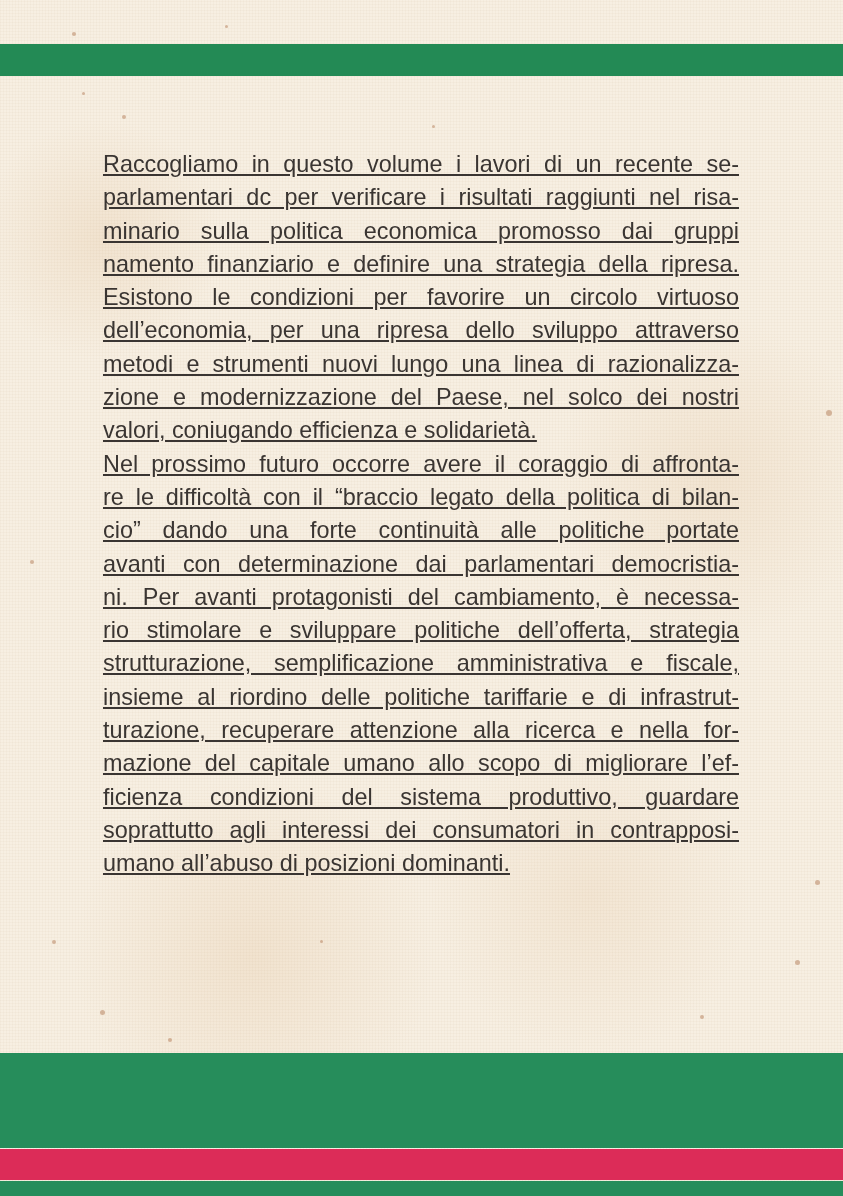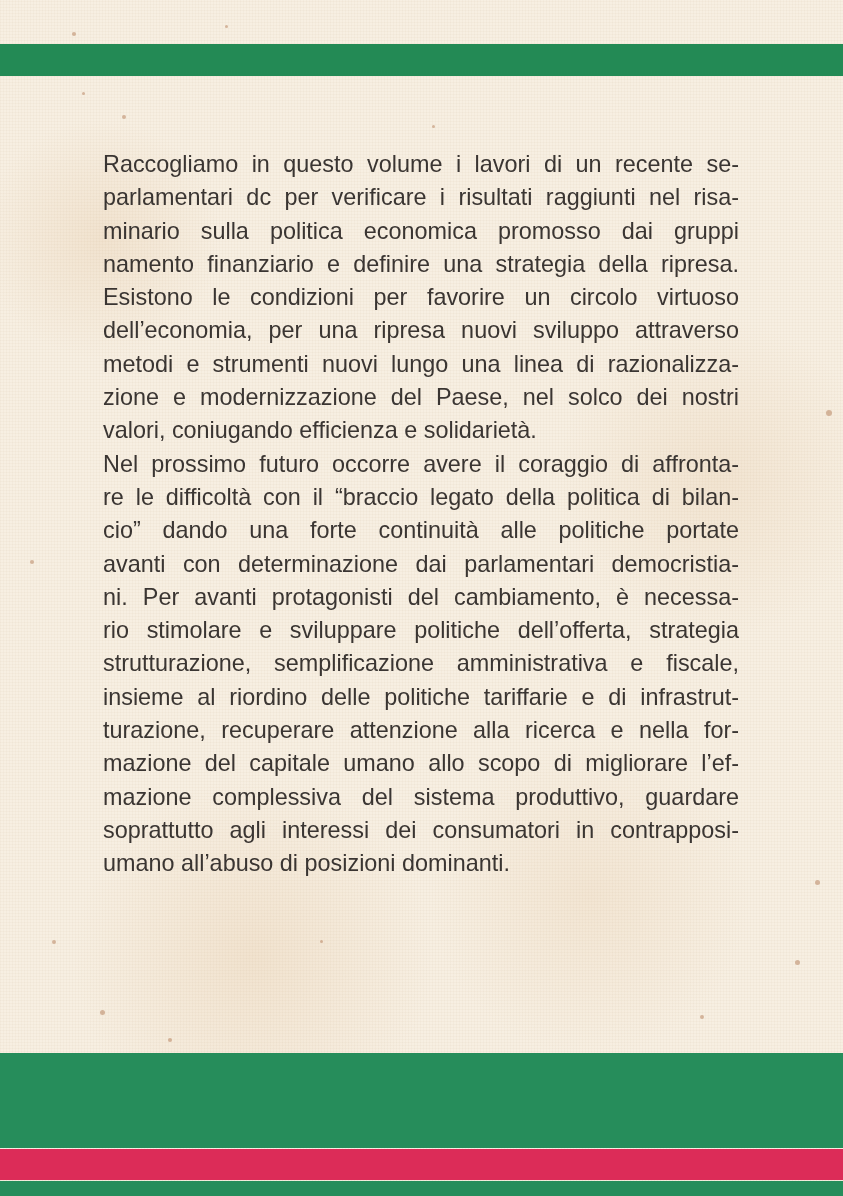--- a/index.html
+++ b/index.html
@@ -53,20 +53,21 @@
       width: 636px;
       color: #3a3532;
       font-size: 23.4px;
       line-height: 33.3px;
     }
     .line {
       display: block;
       white-space: nowrap;
       text-align: justify;
       text-align-last: justify;
+      text-decoration: underline;
     }
     .line.last {
       text-align-last: left;
     }
     .speck {
       position: absolute;
       border-radius: 50%;
       background: rgba(170,110,70,0.45);
     }
   </style>
@@ -75,37 +76,37 @@
 
 <div class="stripe stripe-top-green"></div>
 
 <div class="body-text">
   <div>
     <span class="line">Raccogliamo in questo volume i lavori di un recente se-</span>
     <span class="line">parlamentari dc per verificare i risultati raggiunti nel risa-</span>
     <span class="line">minario sulla politica economica promosso dai gruppi</span>
     <span class="line">namento finanziario e definire una strategia della ripresa.</span>
     <span class="line">Esistono le condizioni per favorire un circolo virtuoso</span>
-    <span class="line">dell’economia, per una ripresa nuovi sviluppo attraverso</span>
+    <span class="line">dell’economia, per una ripresa dello sviluppo attraverso</span>
     <span class="line">metodi e strumenti nuovi lungo una linea di razionalizza-</span>
     <span class="line">zione e modernizzazione del Paese, nel solco dei nostri</span>
     <span class="line last">valori, coniugando efficienza e solidarietà.</span>
   </div>
   <div>
     <span class="line">Nel prossimo futuro occorre avere il coraggio di affronta-</span>
     <span class="line">re le difficoltà con il “braccio legato della politica di bilan-</span>
     <span class="line">cio” dando una forte continuità alle politiche portate</span>
     <span class="line">avanti con determinazione dai parlamentari democristia-</span>
     <span class="line">ni. Per avanti protagonisti del cambiamento, è necessa-</span>
     <span class="line">rio stimolare e sviluppare politiche dell’offerta, strategia</span>
     <span class="line">strutturazione, semplificazione amministrativa e fiscale,</span>
     <span class="line">insieme al riordino delle politiche tariffarie e di infrastrut-</span>
     <span class="line">turazione, recuperare attenzione alla ricerca e nella for-</span>
     <span class="line">mazione del capitale umano allo scopo di migliorare l’ef-</span>
-    <span class="line">mazione complessiva del sistema produttivo, guardare</span>
+    <span class="line">ficienza condizioni del sistema produttivo, guardare</span>
     <span class="line">soprattutto agli interessi dei consumatori in contrapposi-</span>
     <span class="line last">umano all’abuso di posizioni dominanti.</span>
   </div>
 </div>
 
 <div class="speck" style="left:72px;top:32px;width:4px;height:4px;"></div>
 <div class="speck" style="left:225px;top:25px;width:3px;height:3px;"></div>
 <div class="speck" style="left:122px;top:115px;width:4px;height:4px;"></div>
 <div class="speck" style="left:82px;top:92px;width:3px;height:3px;"></div>
 <div class="speck" style="left:432px;top:125px;width:3px;height:3px;"></div>

